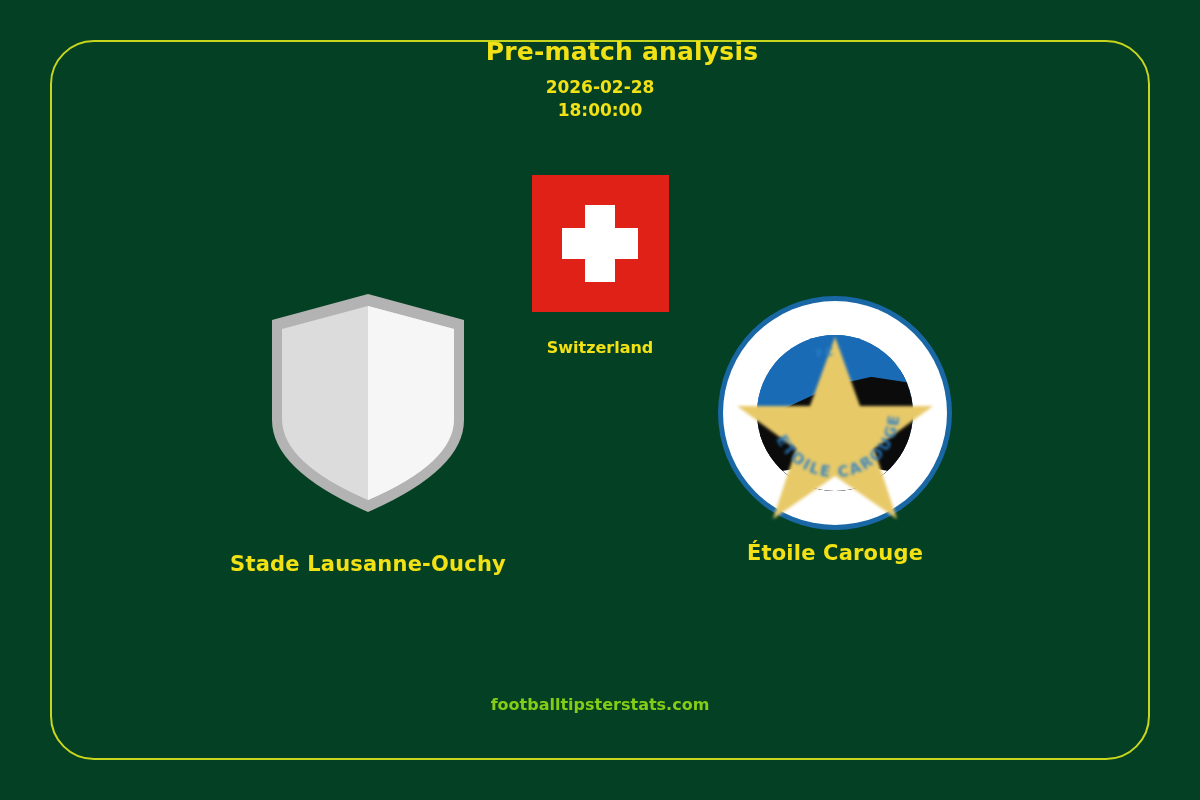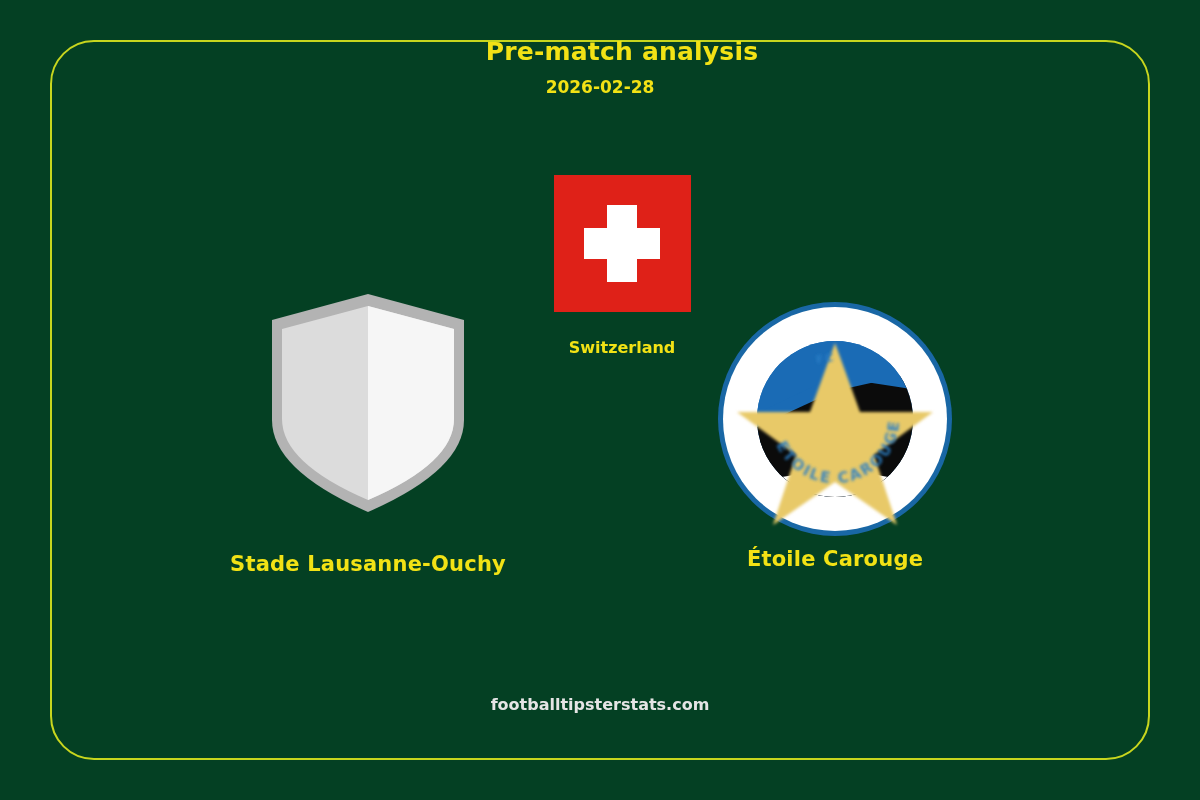--- a/index.html
+++ b/index.html
@@ -56,21 +56,21 @@
     font-weight: bold;
     color: #f2e215;
     line-height: 1.32;
     text-align: center;
   }
   #match-date { margin-top: 9px; }
 
   
   #country-block {
     position: absolute;
-    left: 472px;
+    left: 450px;
     top: 175px;
     width: 300px;
     text-align: center;
   }
   #flag-wrap {
     width: 137px;
     height: 137px;
     margin: 0 auto;
     position: relative;
   }
@@ -106,21 +106,21 @@
     color: #f2e215;
   }
 
   
   .team {
     position: absolute;
     width: 360px;
     text-align: center;
   }
   #team-home { left: 188px; top: 283px; }
-  #team-away { left: 655px; top: 299px; }
+  #team-away { left: 655px; top: 293px; }
 
   .logo-slot {
     height: 240px;
     display: flex;
     align-items: center;
     justify-content: center;
   }
   .team-name {
     font-size: 21px;
     font-weight: bold;
@@ -140,33 +140,34 @@
   #footer {
     position: absolute;
     left: 0;
     top: 695px;
     width: 1200px;
     text-align: center;
   }
   #site-url {
     font-size: 16px;
     font-weight: bold;
-    color: #e5e5e5;
+    color: #84cc16;
   }
 </style>
 </head>
 <body>
 
 <div id="stage">
 
   <div id="card"></div>
 
   <div id="header">
     <div id="match-title">Pre-match analysis</div>
     <div id="match-date">2026-02-28</div>
+    <div id="match-time">18:00:00</div>
   </div>
 
   <div id="country-block">
     <div id="flag-wrap">
       <div class="flag-swiss">
         <div class="cross-v"></div>
         <div class="cross-h"></div>
       </div>
     </div>
     <div id="country-name">Switzerland</div>

